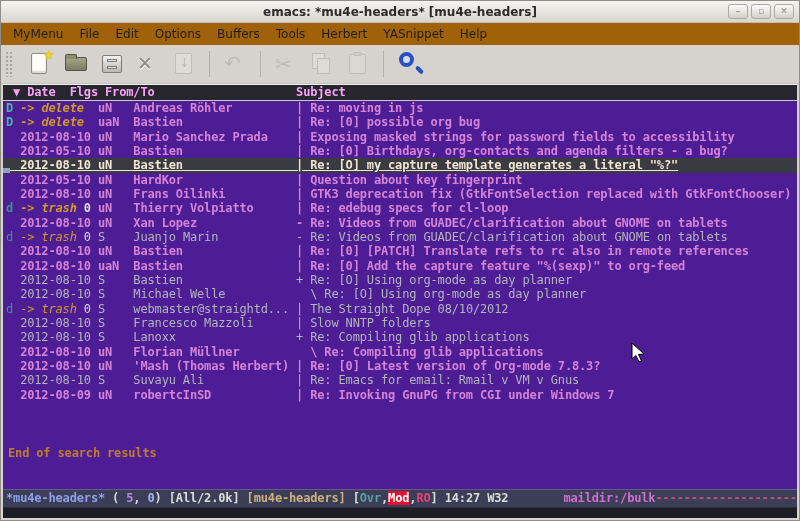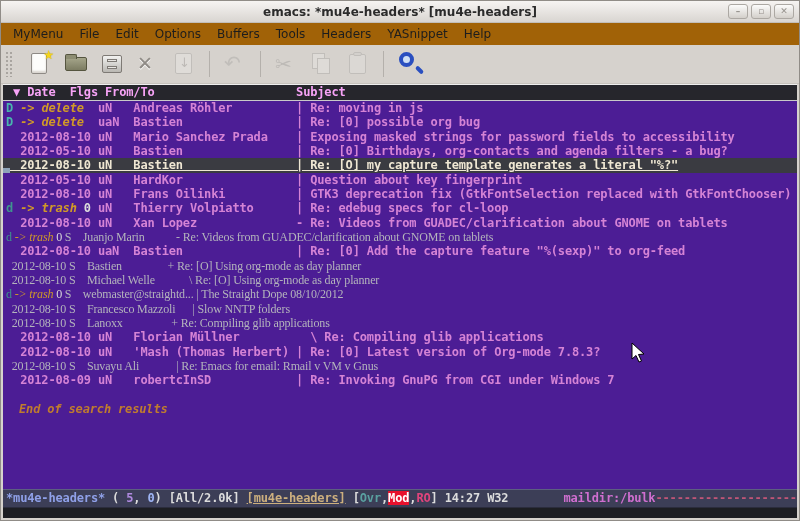--- a/index.html
+++ b/index.html
@@ -82,41 +82,41 @@
     position:relative;
   }
   .headerline{
     flex:0 0 17px; line-height:15px; white-space:pre; overflow:hidden;
     background:#26262c; color:#f7a3f7; font-weight:bold; padding-left:3px;
     border-top:1px solid #efefef; border-bottom:1px solid #c9c9c9;
   }
   .rows{ flex:0 0 301px; overflow:hidden; }
   .row{ height:14.33px; line-height:14.33px; white-space:pre; padding-left:3px; }
   .row.u{ color:#d583d5; font-weight:bold; }
-  .row.s{ color:#b4b4bc; font-weight:normal;font-family:Liberation Serif, serif; }
+  .row.s{ color:#b4b4bc; font-weight:normal; }
   .row.cur{ background:#3a3b41; color:#efe7d3; font-weight:bold; text-decoration:underline; }
   .row .mk{ color:#49b4ae; }
   .row .mkd{ color:#3f948e; }
   .row .gold{ color:#d19a28; font-style:italic; }
   .row .wz{ color:#dcdcdc; }
   .fringe-mark{ position:absolute; left:0; top:84px; width:7px; height:5px; background:#8fa3b8; }
-  .endline{ flex:0 0 15px; line-height:14.33px; padding-left:16px; white-space:pre;
-    color:#c07c2e; font-style:italic; font-weight:bold; }
+  .endline{ flex:0 0 15px; line-height:14.33px; padding-left:5px; white-space:pre;
+    color:#c07c2e; font-weight:bold;margin-top:44px; }
   .filler{ flex:1 1 auto; }
   
   .modeline{
     flex:0 0 19px; line-height:17px; white-space:pre; overflow:hidden;
     background:#3c3e57; border-top:1px solid #5c5f80; border-bottom:1px solid #2b2c3d;
     color:#dcdcdc; font-weight:bold; padding-left:3px;
   }
   .ml-buffer{ color:#8fa0e8; }
   .ml-plain{ color:#dcdcdc; }
   .ml-num-violet{ color:#b08ae0; }
   .ml-num-blue{ color:#9fb5f5; }
-  .ml-tan{ color:#cdb07e;text-decoration:underline; }
+  .ml-tan{ color:#cdb07e; }
   .ml-teal{ color:#5aa0a0; }
   .ml-mod{ color:#ffffff; background:#e8112d; }
   .ml-ro{ color:#e0447c; }
   .ml-path{ color:#d06fd0;padding-left:48px; }
   .ml-dashes{ color:#c05577; }
   .echo{ flex:0 0 10px; background:#1d1e23; }
   
   .cursor{ position:absolute; left:630px; top:341px; width:15px; height:22px; z-index:9; }
 </style>
 </head>
@@ -139,21 +139,21 @@
     </div>
   </div>
 
   <div class="menubar" id="menubar">
       <div class="menuitem">MyMenu</div>
       <div class="menuitem">File</div>
       <div class="menuitem">Edit</div>
       <div class="menuitem">Options</div>
       <div class="menuitem">Buffers</div>
       <div class="menuitem">Tools</div>
-      <div class="menuitem">Headers</div>
+      <div class="menuitem">Herbert</div>
       <div class="menuitem">YASnippet</div>
       <div class="menuitem">Help</div>
     </div>
 
   <div class="toolbar" id="toolbar">
     <div class="grip"></div>
   <div class="tbtn">
         <i class="page"></i>
         <i class="star">★</i>
       </div>
@@ -201,20 +201,21 @@
         <div class="row u"><span class="mk">D</span> <span class="gold">-&gt; delete</span>  uN   Andreas Röhler         | Re: moving in js</div>
         <div class="row u"><span class="mk">D</span> <span class="gold">-&gt; delete</span>  uaN  Bastien                | Re: [0] possible org bug</div>
         <div class="row u">  2012-08-10 uN   Mario Sanchez Prada    | Exposing masked strings for password fields to accessibility</div>
         <div class="row u">  2012-05-10 uN   Bastien                | Re: [0] Birthdays, org-contacts and agenda filters - a bug?</div>
         <div class="row cur">  2012-08-10 uN   Bastien                | Re: [O] my capture template generates a literal "%?"</div>
         <div class="row u">  2012-05-10 uN   HardKor                | Question about key fingerprint</div>
         <div class="row u">  2012-08-10 uN   Frans Oilinki          | GTK3 deprecation fix (GtkFontSelection replaced with GtkFontChooser)</div>
         <div class="row u"><span class="mkd">d</span> <span class="gold">-&gt; trash</span> <span class="wz">0</span> uN   Thierry Volpiatto      | Re: edebug specs for cl-loop</div>
         <div class="row u">  2012-08-10 uN   Xan Lopez              - Re: Videos from GUADEC/clarification about GNOME on tablets</div>
         <div class="row s"><span class="mkd">d</span> <span class="gold">-&gt; trash</span> <span class="wz">0</span> S    Juanjo Marin           - Re: Videos from GUADEC/clarification about GNOME on tablets</div>
+        <div class="row u">  2012-08-10 uN   Bastien                | Re: [0] [PATCH] Translate refs to rc also in remote references</div>
         <div class="row u">  2012-08-10 uaN  Bastien                | Re: [0] Add the capture feature "%(sexp)" to org-feed</div>
         <div class="row s">  2012-08-10 S    Bastien                + Re: [O] Using org-mode as day planner</div>
         <div class="row s">  2012-08-10 S    Michael Welle            \ Re: [O] Using org-mode as day planner</div>
         <div class="row s"><span class="mkd">d</span> <span class="gold">-&gt; trash</span> <span class="wz">0</span> S    webmaster@straightd... | The Straight Dope 08/10/2012</div>
         <div class="row s">  2012-08-10 S    Francesco Mazzoli      | Slow NNTP folders</div>
         <div class="row s">  2012-08-10 S    Lanoxx                 + Re: Compiling glib applications</div>
         <div class="row u">  2012-08-10 uN   Florian Müllner          \ Re: Compiling glib applications</div>
         <div class="row u">  2012-08-10 uN   'Mash (Thomas Herbert) | Re: [0] Latest version of Org-mode 7.8.3?</div>
         <div class="row s">  2012-08-10 S    Suvayu Ali             | Re: Emacs for email: Rmail v VM v Gnus</div>
         <div class="row u">  2012-08-09 uN   robertcInSD            | Re: Invoking GnuPG from CGI under Windows 7</div>

